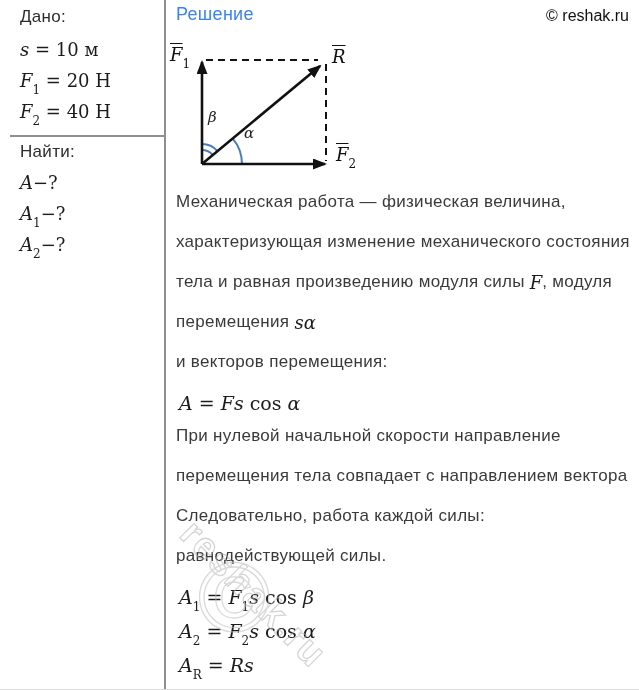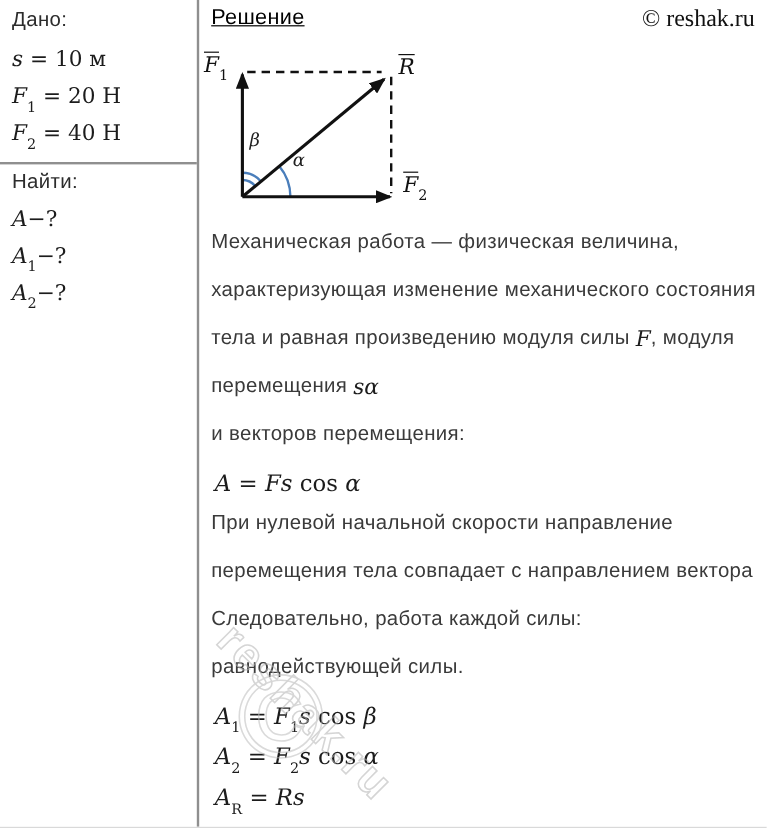--- a/index.html
+++ b/index.html
@@ -10,43 +10,43 @@
     font-family:"Liberation Sans",sans-serif;
     color:#383838;
     overflow:hidden;
     border-bottom:1px solid #d9d9d9;
     box-sizing:border-box;
     display:flex;
   }
   
   .left-col{
     width:164px;flex:0 0 164px;
-    padding:6px 0 0 10px;box-sizing:border-box;
+    padding:6px 0 0 20px;box-sizing:border-box;
   }
   .v-divider{width:2px;flex:0 0 2px;background:#8f8f8f;}
   .section-title{font-size:17px;color:#2c2c2c;height:22px;line-height:22px;letter-spacing:.3px;}
   .given-items{margin-top:6px;}
   .find-items{margin-top:4px;}
   .math-line{
     height:31px;display:flex;align-items:center;
     font-family:"DejaVu Serif","Liberation Serif",serif;
     font-size:18px;color:#1c1c1c;
   }
   .h-divider{height:2px;background:#8f8f8f;margin:8px 0 4px -10px;}
   
   .mvar{font-family:"DejaVu Serif","Liberation Serif",serif;font-style:italic;}
   .mvar sub{font-style:normal;font-size:12px;line-height:0;position:relative;top:2px;left:0px;}
   .math-line .plain{font-style:normal;white-space:pre;}
   
   .right-col{flex:1;padding:4px 0 0 10px;box-sizing:border-box;position:relative;}
   .header-row{display:flex;justify-content:space-between;align-items:flex-start;height:24px;}
-  .solution-title{font-size:18px;color:#000000;letter-spacing:.3px;text-decoration:underline;}
+  .solution-title{font-size:18px;color:#3b82f6;letter-spacing:.3px;}
   .copyright{
-    font-family:Liberation Serif, serif;
-    font-size:20px;color:#111;margin-right:10px;line-height:24px;
+    font-family:Liberation Sans, sans-serif;
+    font-size:16px;color:#111;margin-right:10px;line-height:24px;
   }
   
   .diagram{position:relative;width:212px;height:145px;margin:12px 0 0 -6px;}
   .diagram svg{position:absolute;left:0;top:0;}
   .vlabel{
     position:absolute;
     font-family:"DejaVu Serif","Liberation Serif",serif;
     font-style:italic;font-size:18px;color:#111;line-height:1;
   }
   .vlabel .ovl{text-decoration:overline;}

